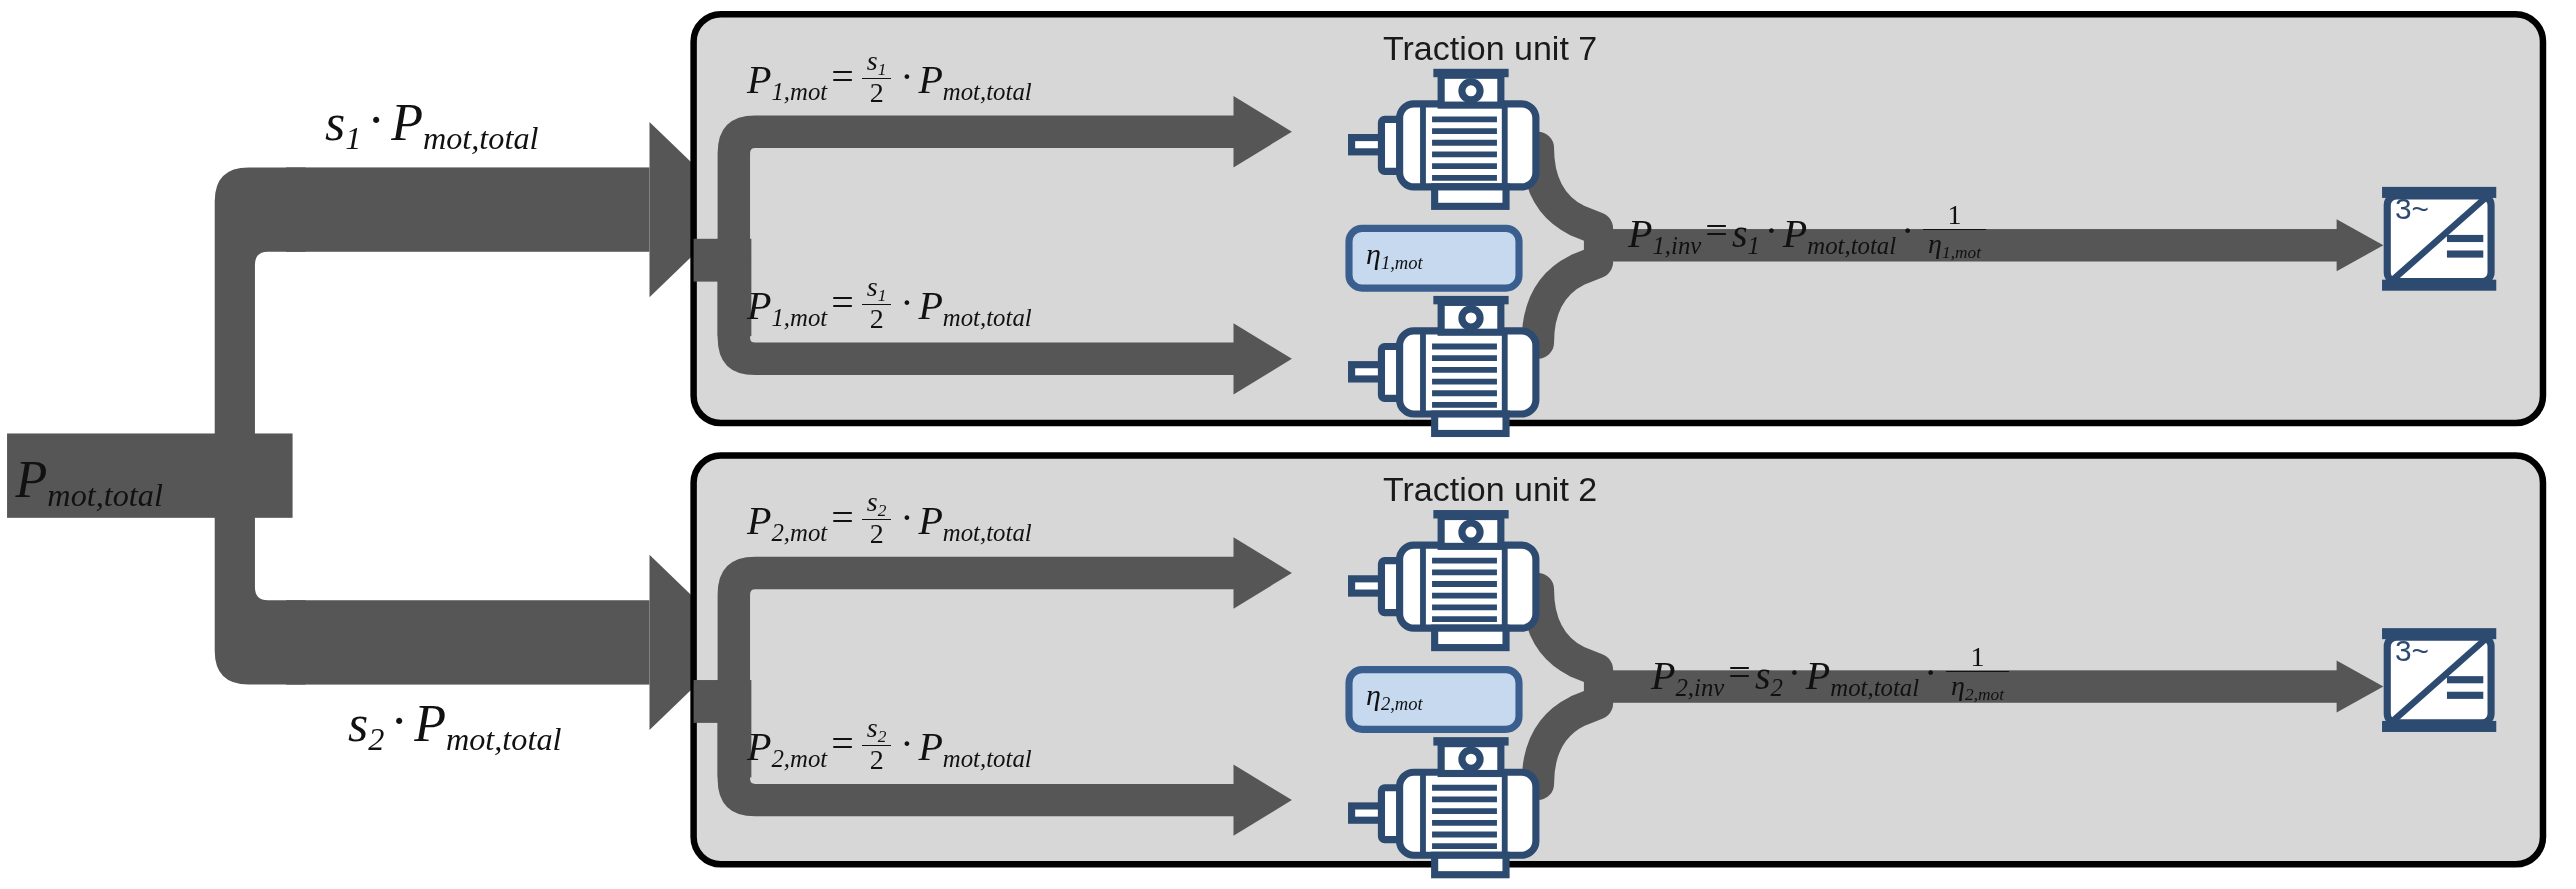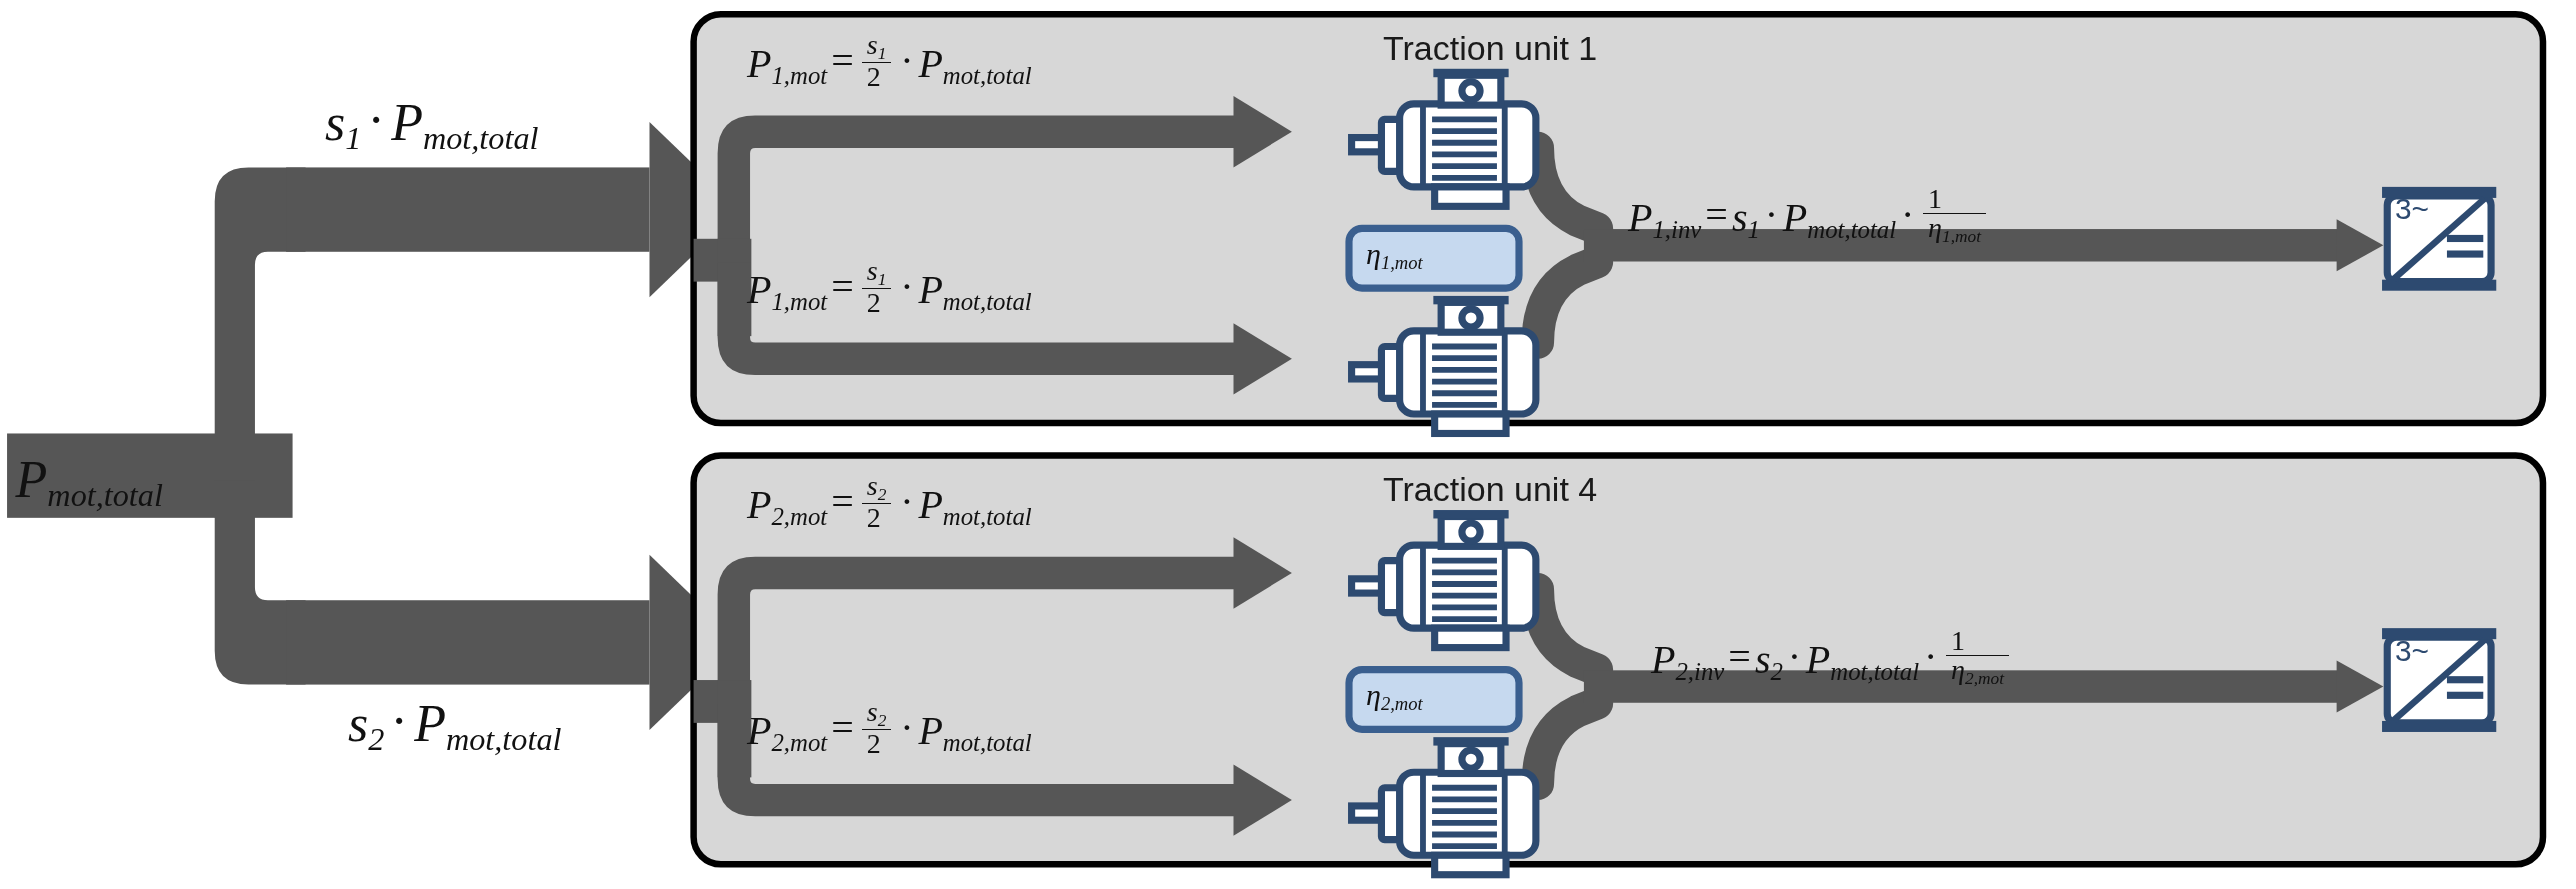--- a/index.html
+++ b/index.html
@@ -9,22 +9,22 @@
   svg#diagram{position:absolute;left:0;top:0;width:2576px;height:889px;}
 
   .lbl{position:absolute;white-space:nowrap;color:#111;
        font-family:"Liberation Serif","DejaVu Serif",serif;font-style:italic;}
   .sans{font-family:"Liberation Sans","DejaVu Sans",sans-serif;font-style:normal;}
 
   
   .m{display:inline-block;vertical-align:middle;}
   .sub{font-size:0.62em;vertical-align:-0.28em;font-style:italic;}
   .upr{font-style:normal;}
-  .frac{display:inline-block;vertical-align:middle;text-align:left;
-        line-height:1.02;position:relative;top:-0.08em;margin:0 .10em;}
+  .frac{display:inline-block;vertical-align:middle;text-align:center;
+        line-height:1.02;position:relative;top:-0.08em;margin:16px .10em;}
   .frac .num{display:block;font-size:.70em;padding:0 .18em;}
   .frac .den{display:block;font-size:.70em;padding:0 .18em;
              border-top:1.9px solid #111;}
   .dot{font-style:normal;padding:0 .12em;}
   .eq{font-style:normal;padding:0 .10em;}
   .f-unit{font-size:40px;}
   .f-title{font-size:34px;color:#1a1a1a;}
   .f-eta{font-size:30px;}
   .f-inlet{font-size:52px;}
 </style>
@@ -161,41 +161,41 @@
 </div>
 
 <div class="lbl f-inlet" style="left:325px;top:90px;">
   <span class="m"><span>s</span><span class="sub">1</span></span><span class="dot">·</span><span class="m"><span>P</span><span class="sub">mot,total</span></span>
 </div>
 
 <div class="lbl f-inlet" style="left:348px;top:691px;">
   <span class="m"><span>s</span><span class="sub">2</span></span><span class="dot">·</span><span class="m"><span>P</span><span class="sub">mot,total</span></span>
 </div>
 
-<div class="lbl sans f-title" style="left:1383px;top:28.6px;">Traction unit 1</div>
+<div class="lbl sans f-title" style="left:1383px;top:28.6px;">Traction unit 7</div>
 
 <div class="lbl f-unit" style="left:747px;top:34px;">
   <span class="m"><span>P</span><span class="sub">1,mot</span></span><span class="eq">=</span><span class="frac"><span class="num"><span>s</span><span class="sub">1</span></span><span class="den upr">2</span></span><span class="dot">·</span><span class="m"><span>P</span><span class="sub">mot,total</span></span>
 </div>
 
 <div class="lbl f-unit" style="left:747px;top:260px;">
   <span class="m"><span>P</span><span class="sub">1,mot</span></span><span class="eq">=</span><span class="frac"><span class="num"><span>s</span><span class="sub">1</span></span><span class="den upr">2</span></span><span class="dot">·</span><span class="m"><span>P</span><span class="sub">mot,total</span></span>
 </div>
 
 <div class="lbl f-eta" style="left:1366px;top:235px;">
   <span class="m"><span>η</span><span class="sub">1,mot</span></span>
 </div>
 
 <div class="lbl f-unit" style="left:1628px;top:188px;">
   <span class="m"><span>P</span><span class="sub">1,inv</span></span><span class="eq">=</span><span class="m"><span>s</span><span class="sub">1</span></span><span class="dot">·</span><span class="m"><span>P</span><span class="sub">mot,total</span></span><span class="dot">·</span><span class="frac"><span class="num upr">1</span><span class="den"><span>η</span><span class="sub">1,mot</span></span></span>
 </div>
 
 <div class="lbl sans" style="left:2468px;top:229px;font-size:26px;color:#2d4a70;"></div>
 
-<div class="lbl sans f-title" style="left:1383px;top:470px;">Traction unit 4</div>
+<div class="lbl sans f-title" style="left:1383px;top:470px;">Traction unit 2</div>
 
 <div class="lbl f-unit" style="left:747px;top:475px;">
   <span class="m"><span>P</span><span class="sub">2,mot</span></span><span class="eq">=</span><span class="frac"><span class="num"><span>s</span><span class="sub">2</span></span><span class="den upr">2</span></span><span class="dot">·</span><span class="m"><span>P</span><span class="sub">mot,total</span></span>
 </div>
 
 <div class="lbl f-unit" style="left:747px;top:701px;">
   <span class="m"><span>P</span><span class="sub">2,mot</span></span><span class="eq">=</span><span class="frac"><span class="num"><span>s</span><span class="sub">2</span></span><span class="den upr">2</span></span><span class="dot">·</span><span class="m"><span>P</span><span class="sub">mot,total</span></span>
 </div>
 
 <div class="lbl f-eta" style="left:1366px;top:676px;">

